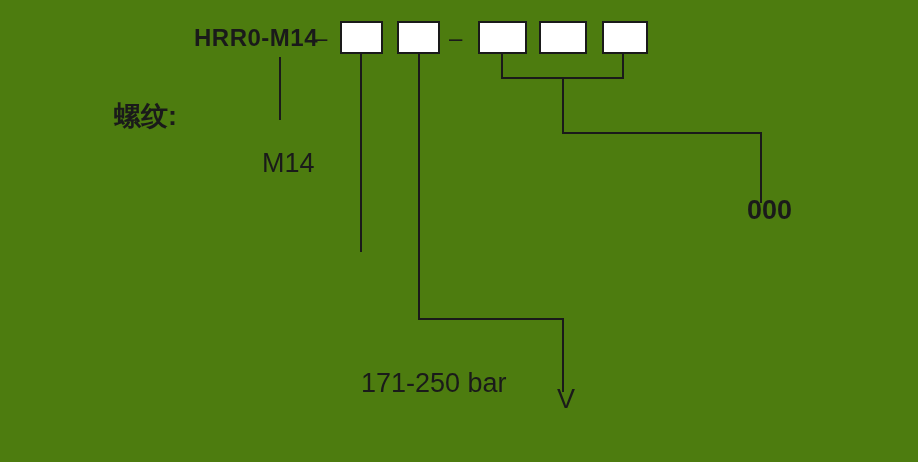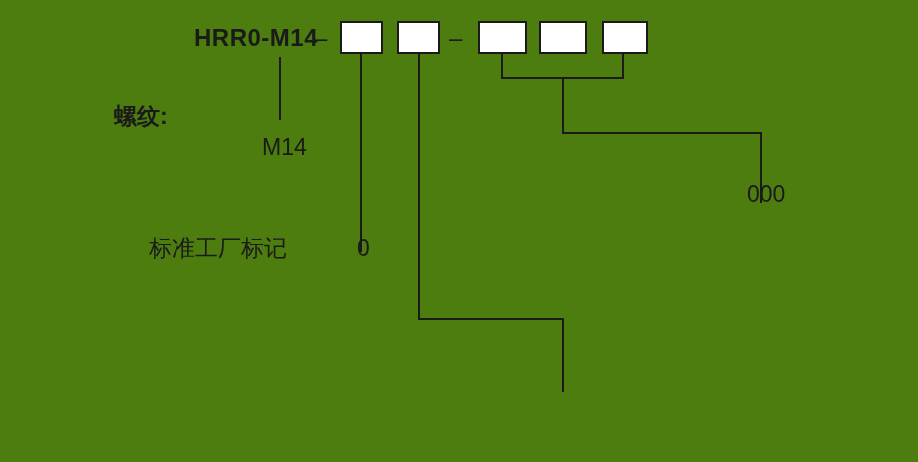--- a/index.html
+++ b/index.html
@@ -56,43 +56,43 @@
   .line {
     position: absolute;
     background: #1a1a1a;
   }
   .v { width: 2px; }
   .h { height: 2px; }
 
   
   .group {
     position: absolute;
-    font-size: 23px;
+    font-size: 27px;
     line-height: 31px;
     white-space: nowrap;
   }
   .group .title {
     font-weight: 700;
   }
   .group .row {
     position: relative;
     font-weight: 400;
   }
   .group .value {
     position: absolute;
-    top: 0;
+    top: 16px;
   }
   .group-thread   { left: 114px; top: 101px; width: 230px; }
   .group-marking  { left: 149px; top: 233px; width: 270px; }
   .group-pressure { left: 361px; top: 368px; width: 260px; }
   .group-setting  { left: 575px; top: 179px; width: 240px; }
   .group-thread   .value { left: 148px; }
   .group-marking  .value { left: 208px; }
   .group-pressure .value { left: 196px; }
-  .group-setting  .value { left: 172px; }
+  .group-setting  .value { left: 172px; font-weight: bold; }
 </style>
 </head>
 <body>
 
 <div class="diagram">
 
   <div class="model-code">HRR0-M14</div>
   <div class="dash dash-1">–</div>
   <div class="code-box box-1"></div>
   <div class="code-box box-2"></div>
@@ -117,27 +117,27 @@
   <div class="line v" style="left:760px; top:132px; height:71px;"></div>
 
   <div class="group group-thread">
     <div class="title">螺纹:</div>
     <div class="row">
       <span class="value">M14</span>
     </div>
   </div>
 
   <div class="group group-marking">
-    <div class="row">
-      <span>标准工厂标记</span>
-      <span class="value">0</span>
-    </div>
   </div>
 
   <div class="group group-pressure">
+    <div class="row">
+      <span>171-250 bar</span>
+      <span class="value">V</span>
+    </div>
   </div>
 
   <div class="group group-setting">
     <div class="row">
       <span class="value">000</span>
     </div>
   </div>
 
 </div>
 

